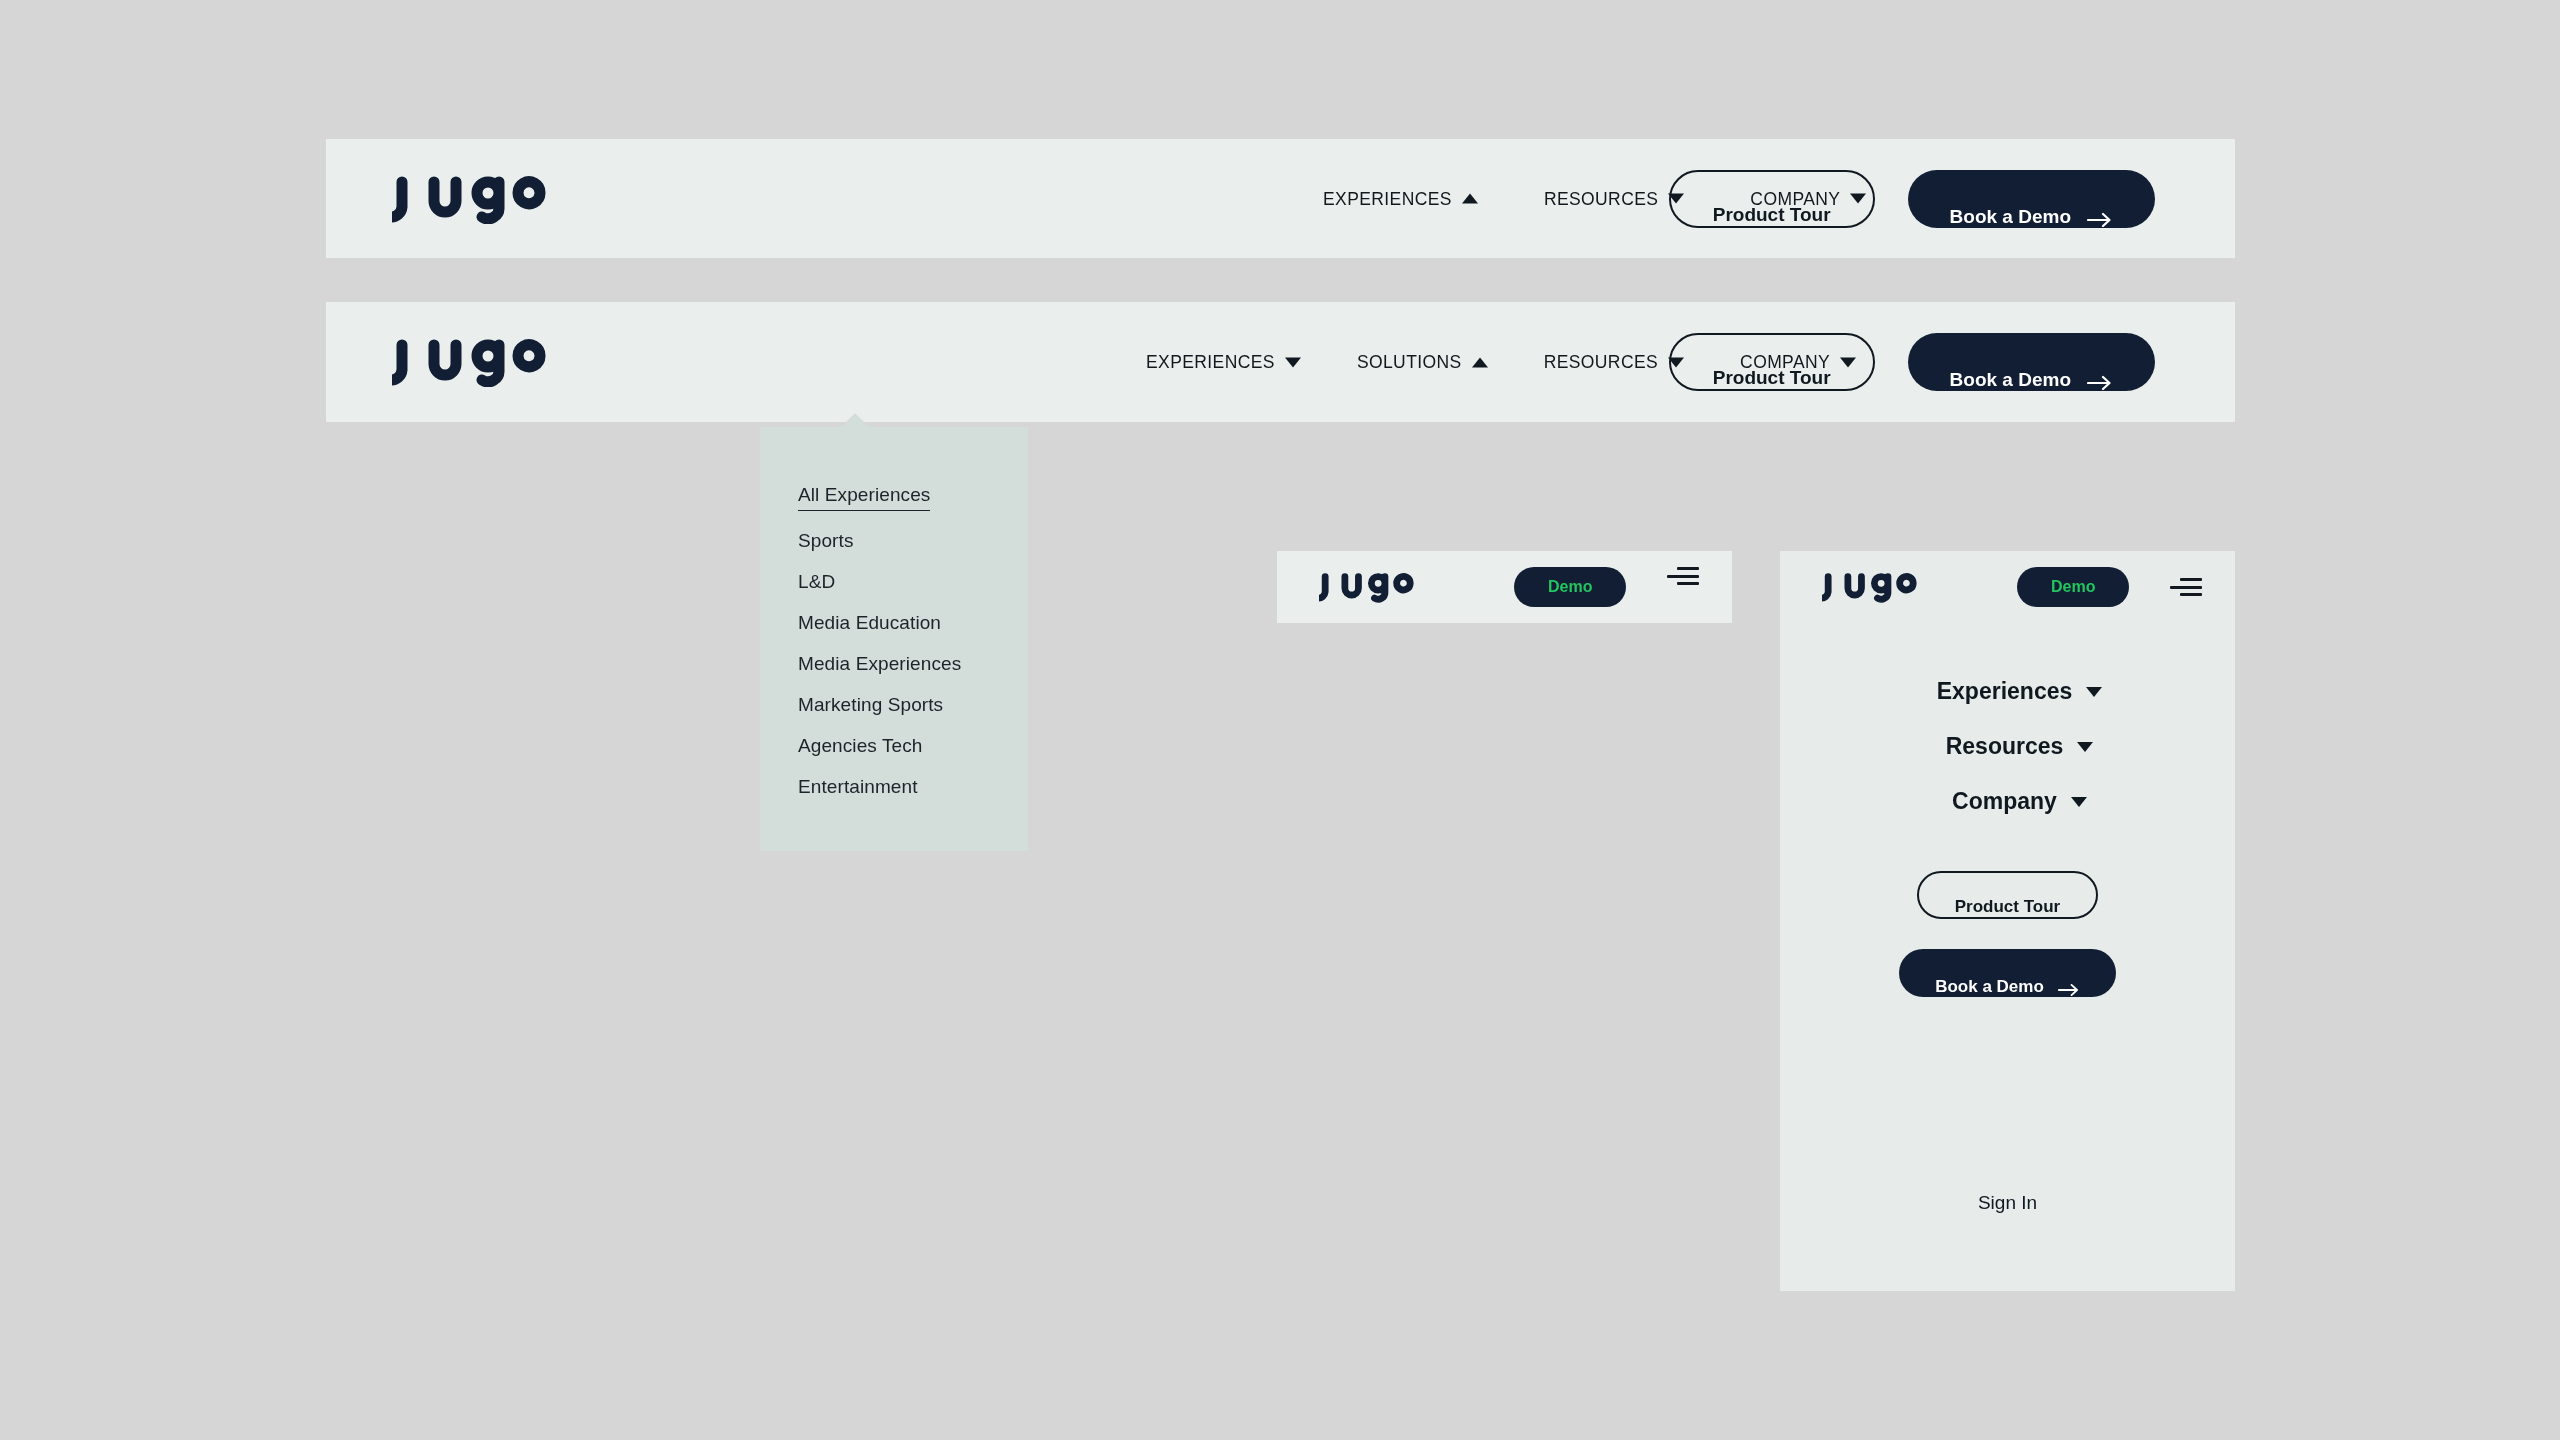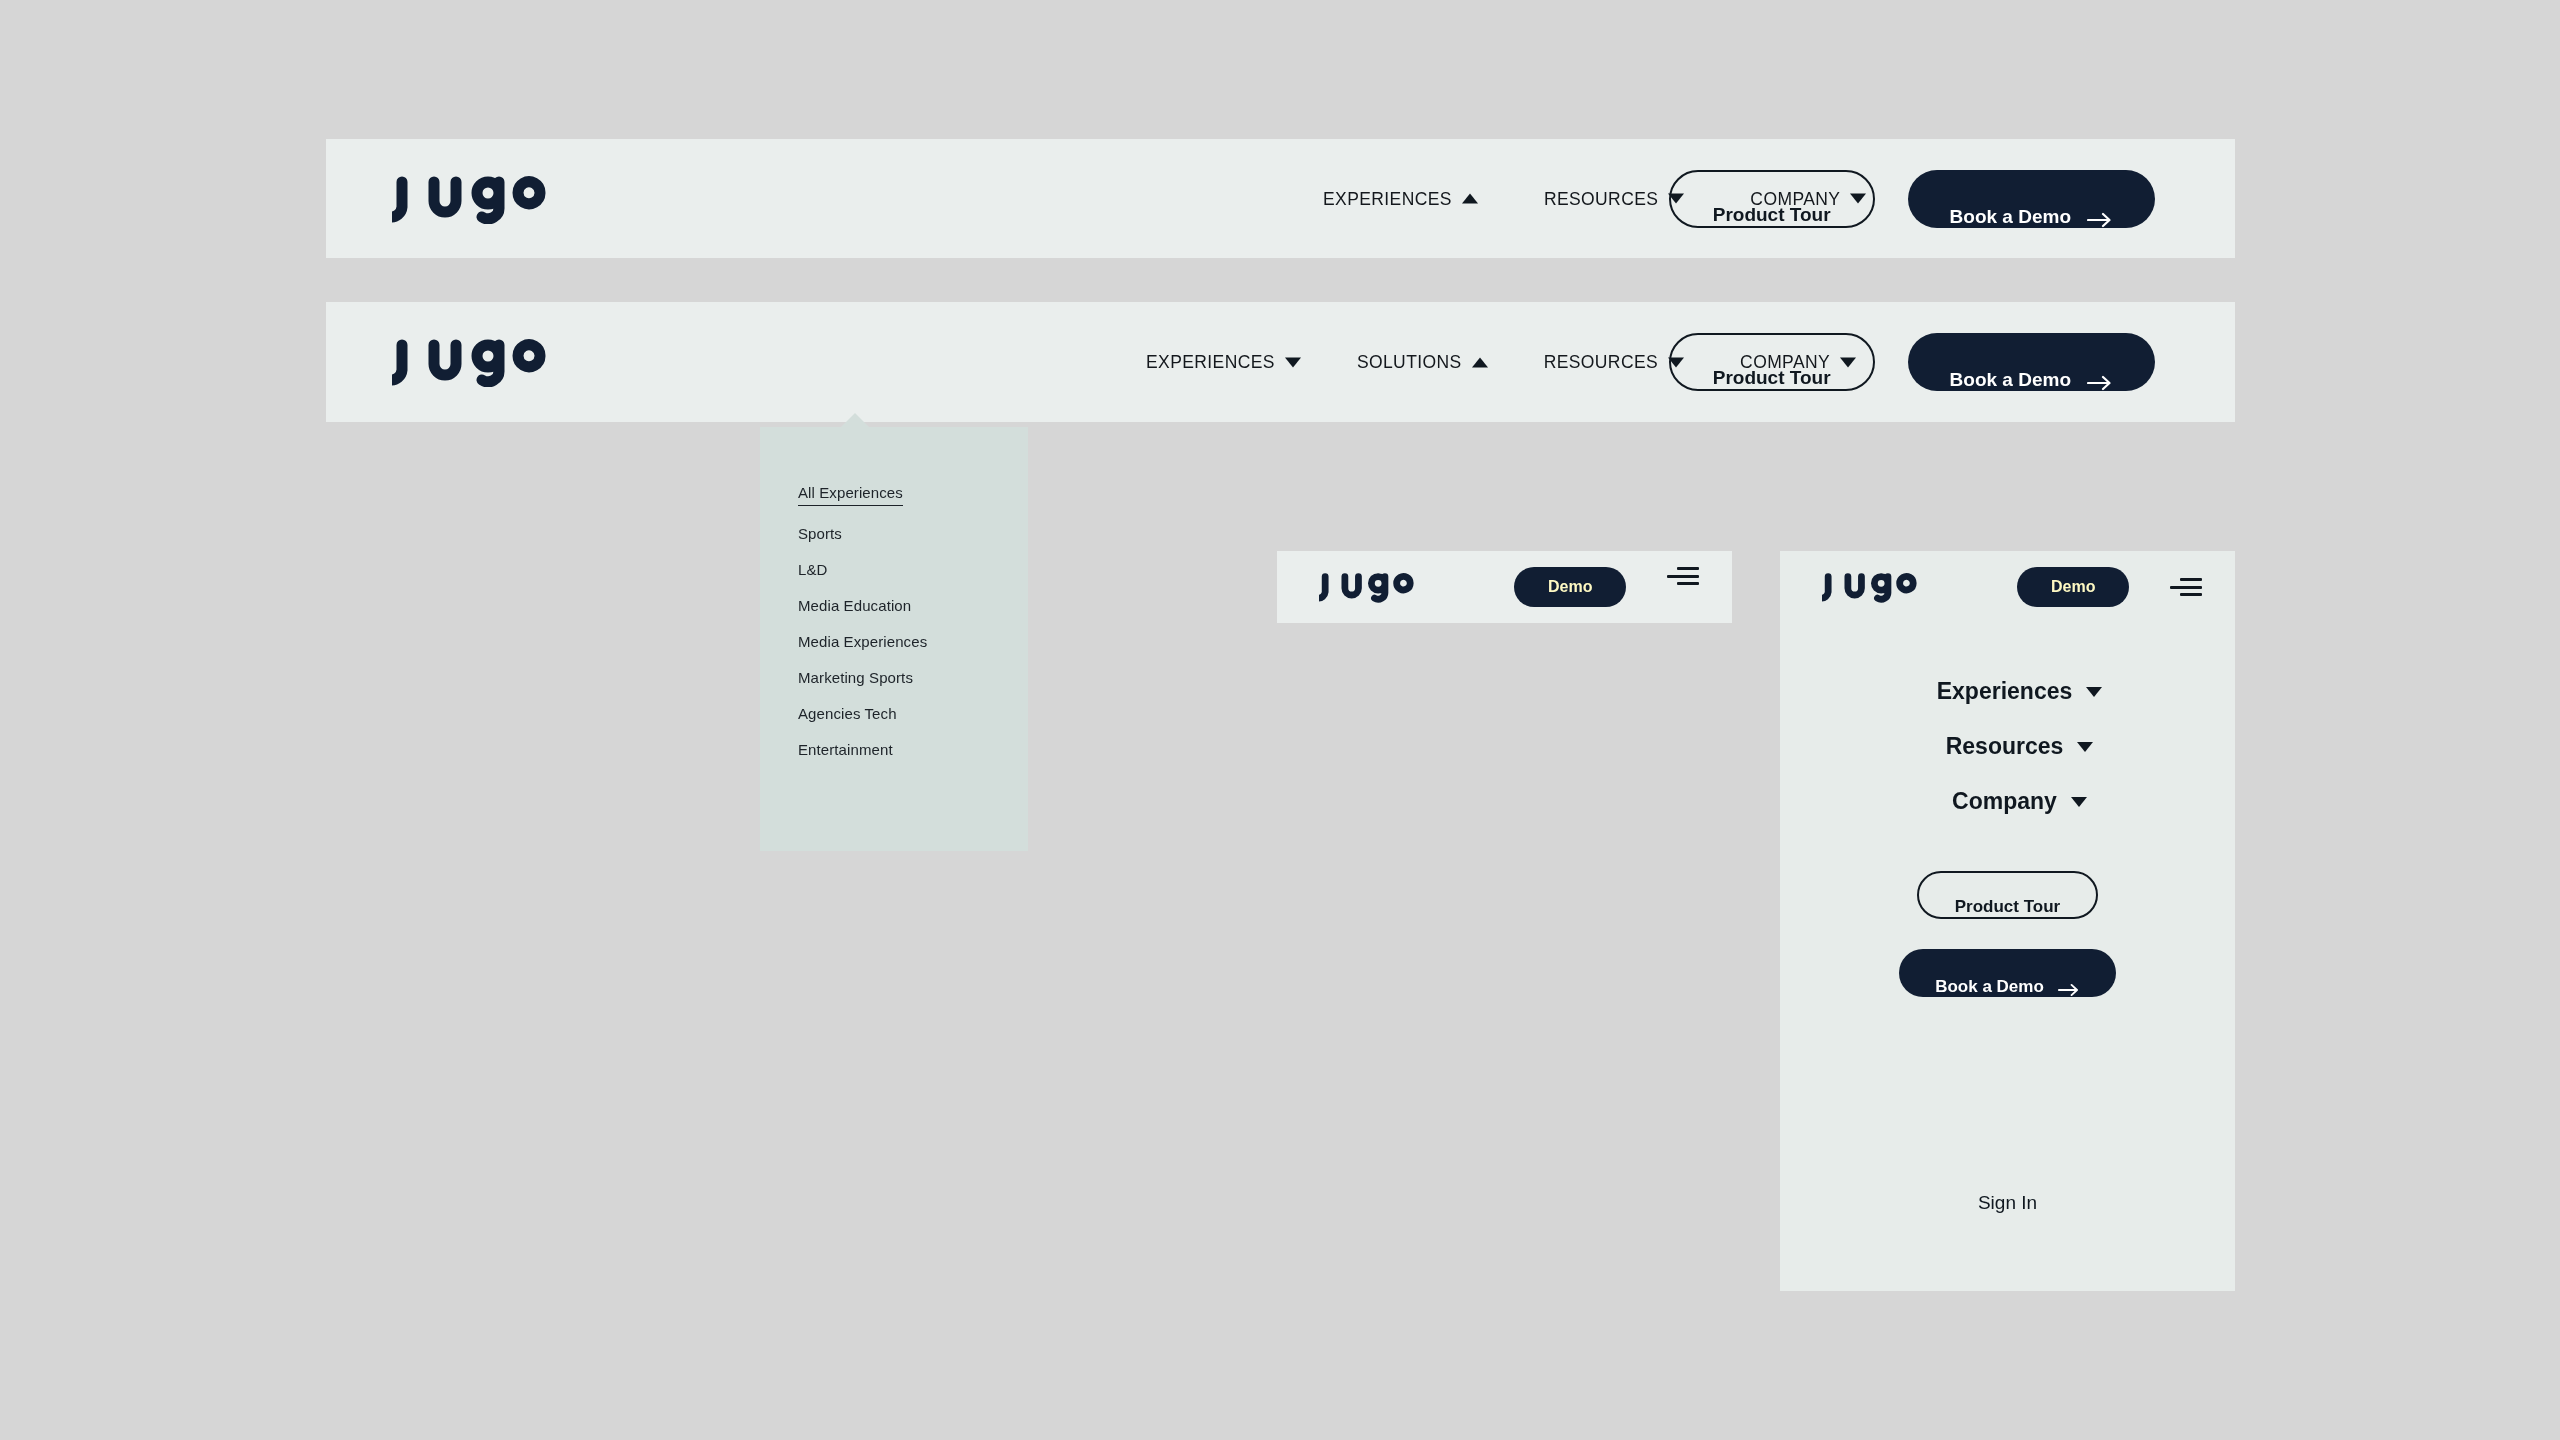--- a/index.html
+++ b/index.html
@@ -137,21 +137,21 @@
   .dropdown-list {
     position: absolute;
     left: 38px;
     top: 57px;
     display: flex;
     flex-direction: column;
     gap: 19px;
   }
 
   .dropdown-item {
-    font-size: 15px;
+    font-size: 19px;
     color: #1d2329;
     letter-spacing: 0.1px;
     cursor: pointer;
     width: fit-content;
     font-family: "Liberation Sans", sans-serif;
   }
   .dropdown-item.active {
     border-bottom: 1.6px solid #1d2329;
     padding-bottom: 4px;
   }
@@ -169,21 +169,21 @@
   .mh-logo { position: absolute; left: 42px; top: 50%; transform: translateY(-50%); }
 
   .btn-demo {
     position: absolute;
     height: 40px;
     padding: 0 34px;
     font-size: 16px;
     font-weight: 700;
     border-radius: 999px;
     background: #111e33;
-    color: #fef9c3;
+    color: #22c55e;
     display: inline-flex;
     align-items: center;
     justify-content: center;
     cursor: pointer;
     font-family: "Liberation Sans", sans-serif;
     text-align: right;
   }
   #mobile-header-compact .btn-demo { left: 1520px; }
 
   .hamburger {

